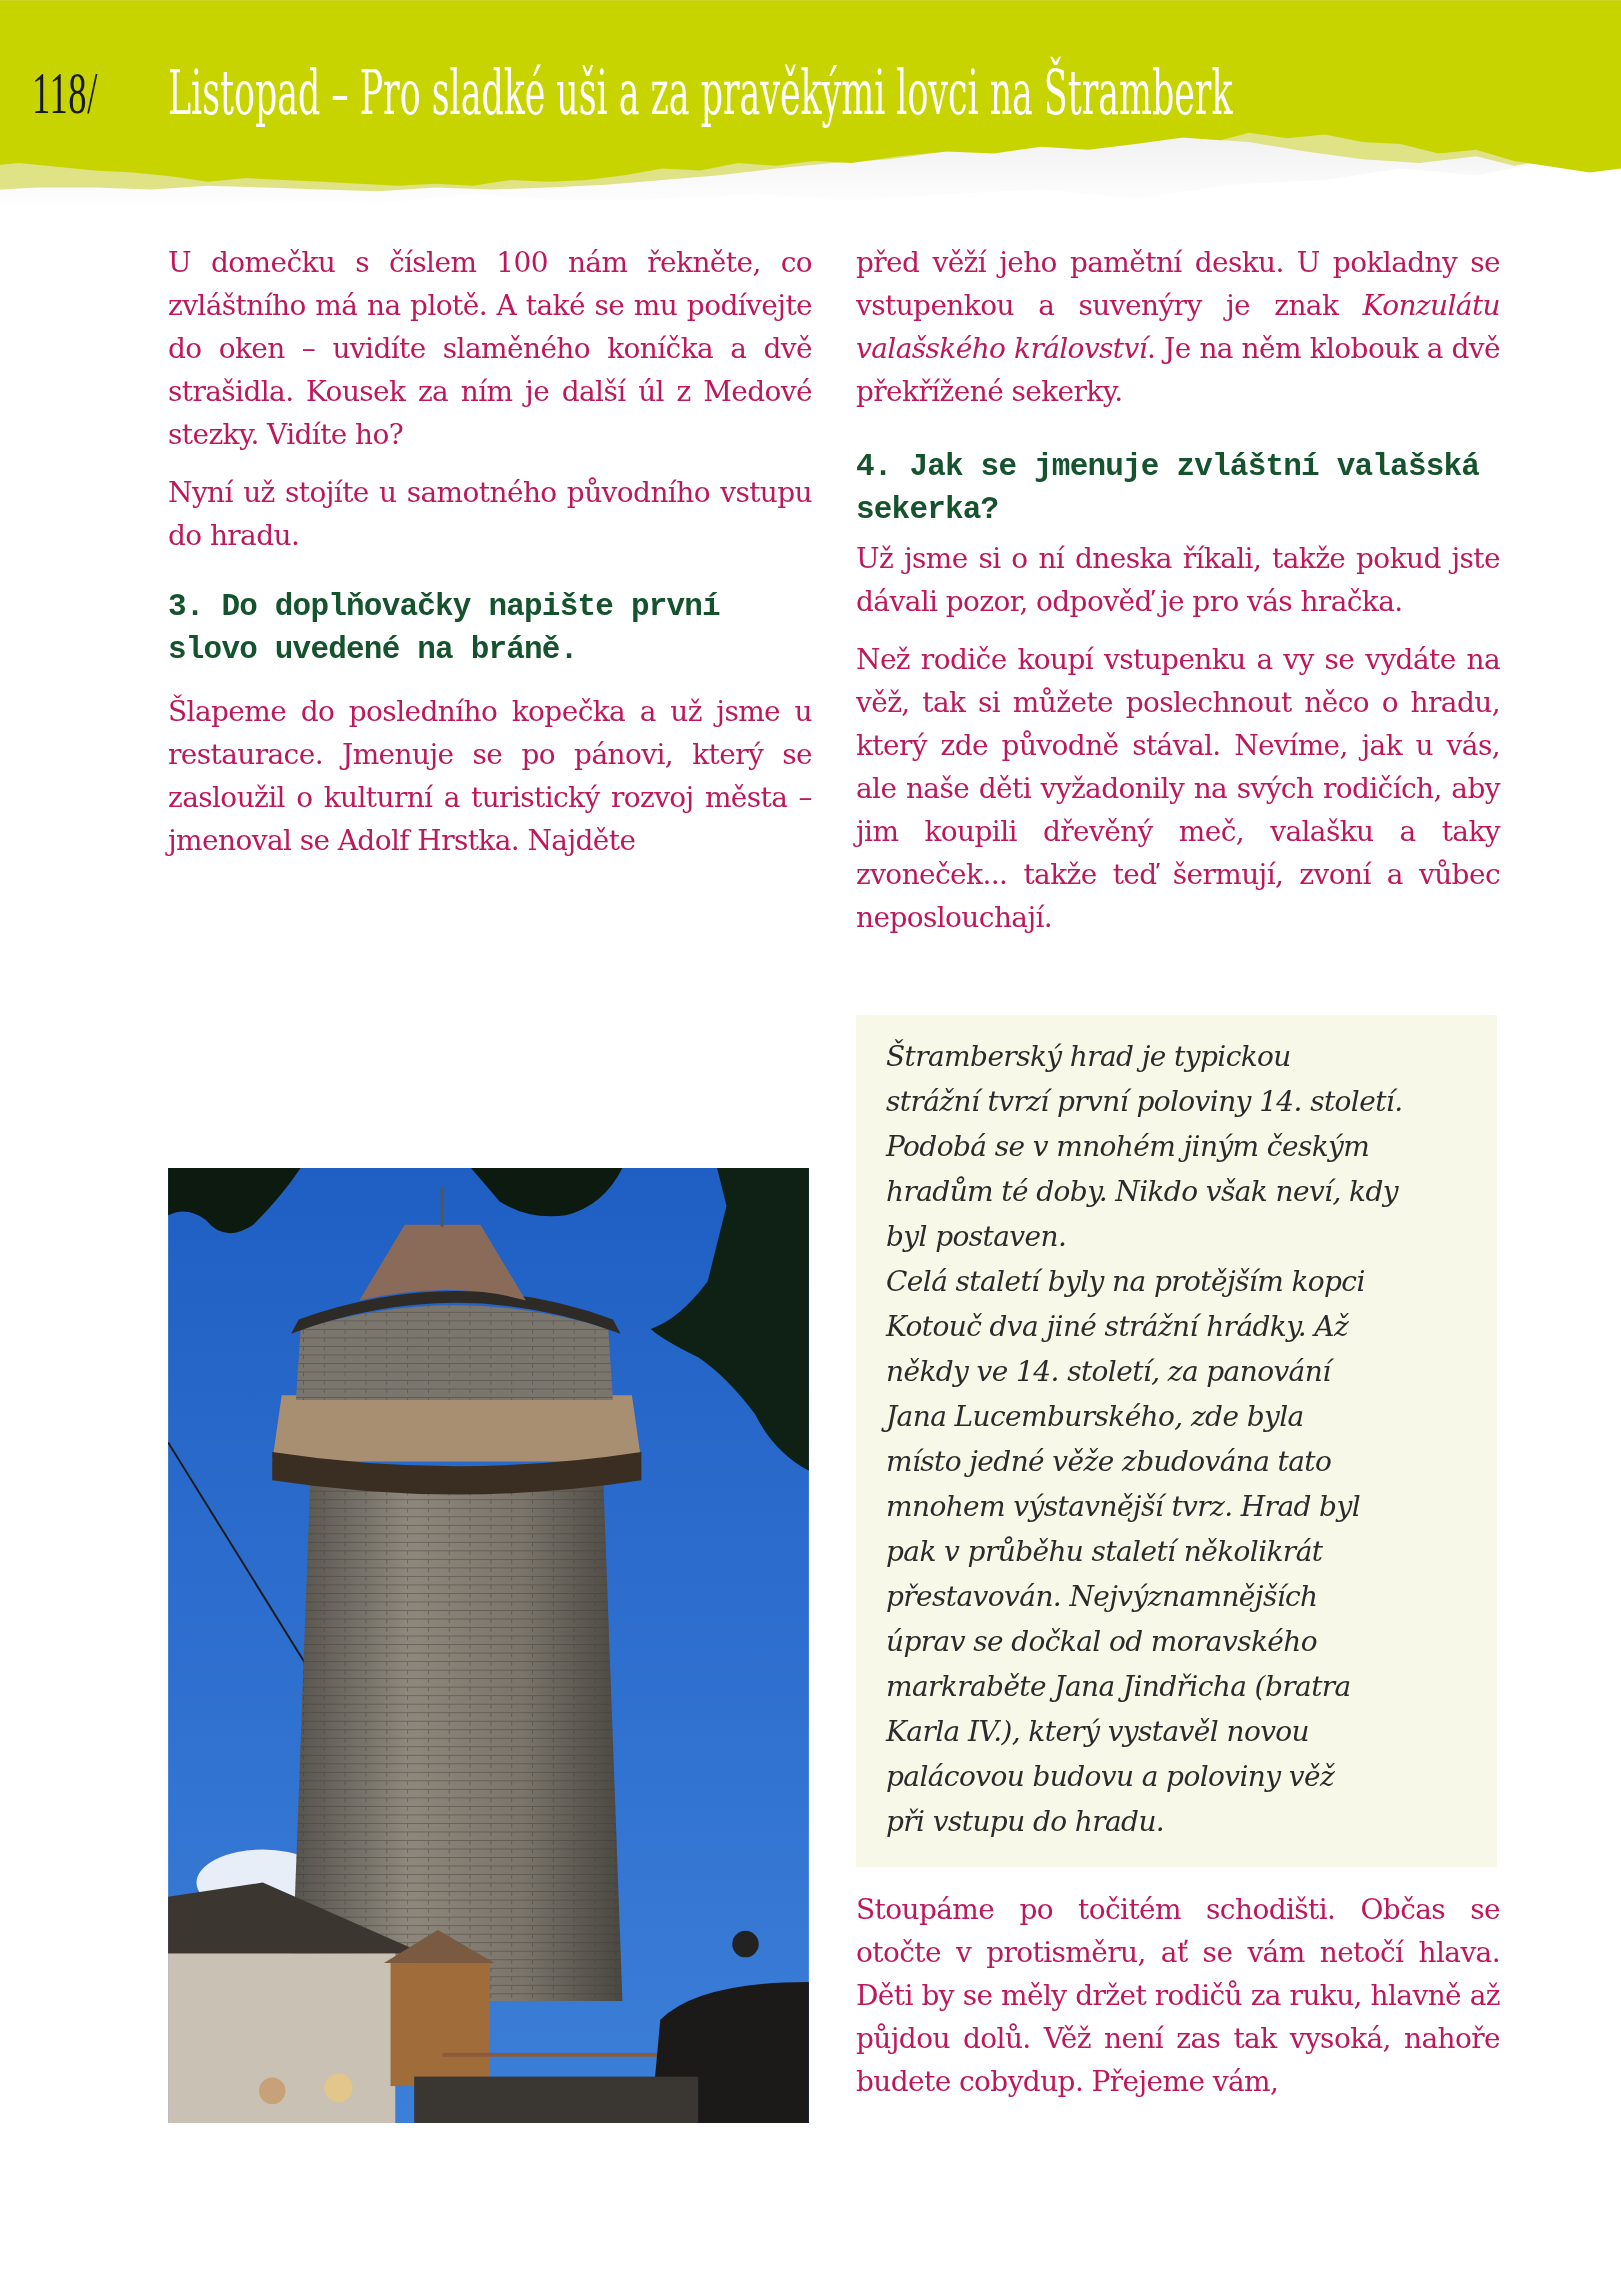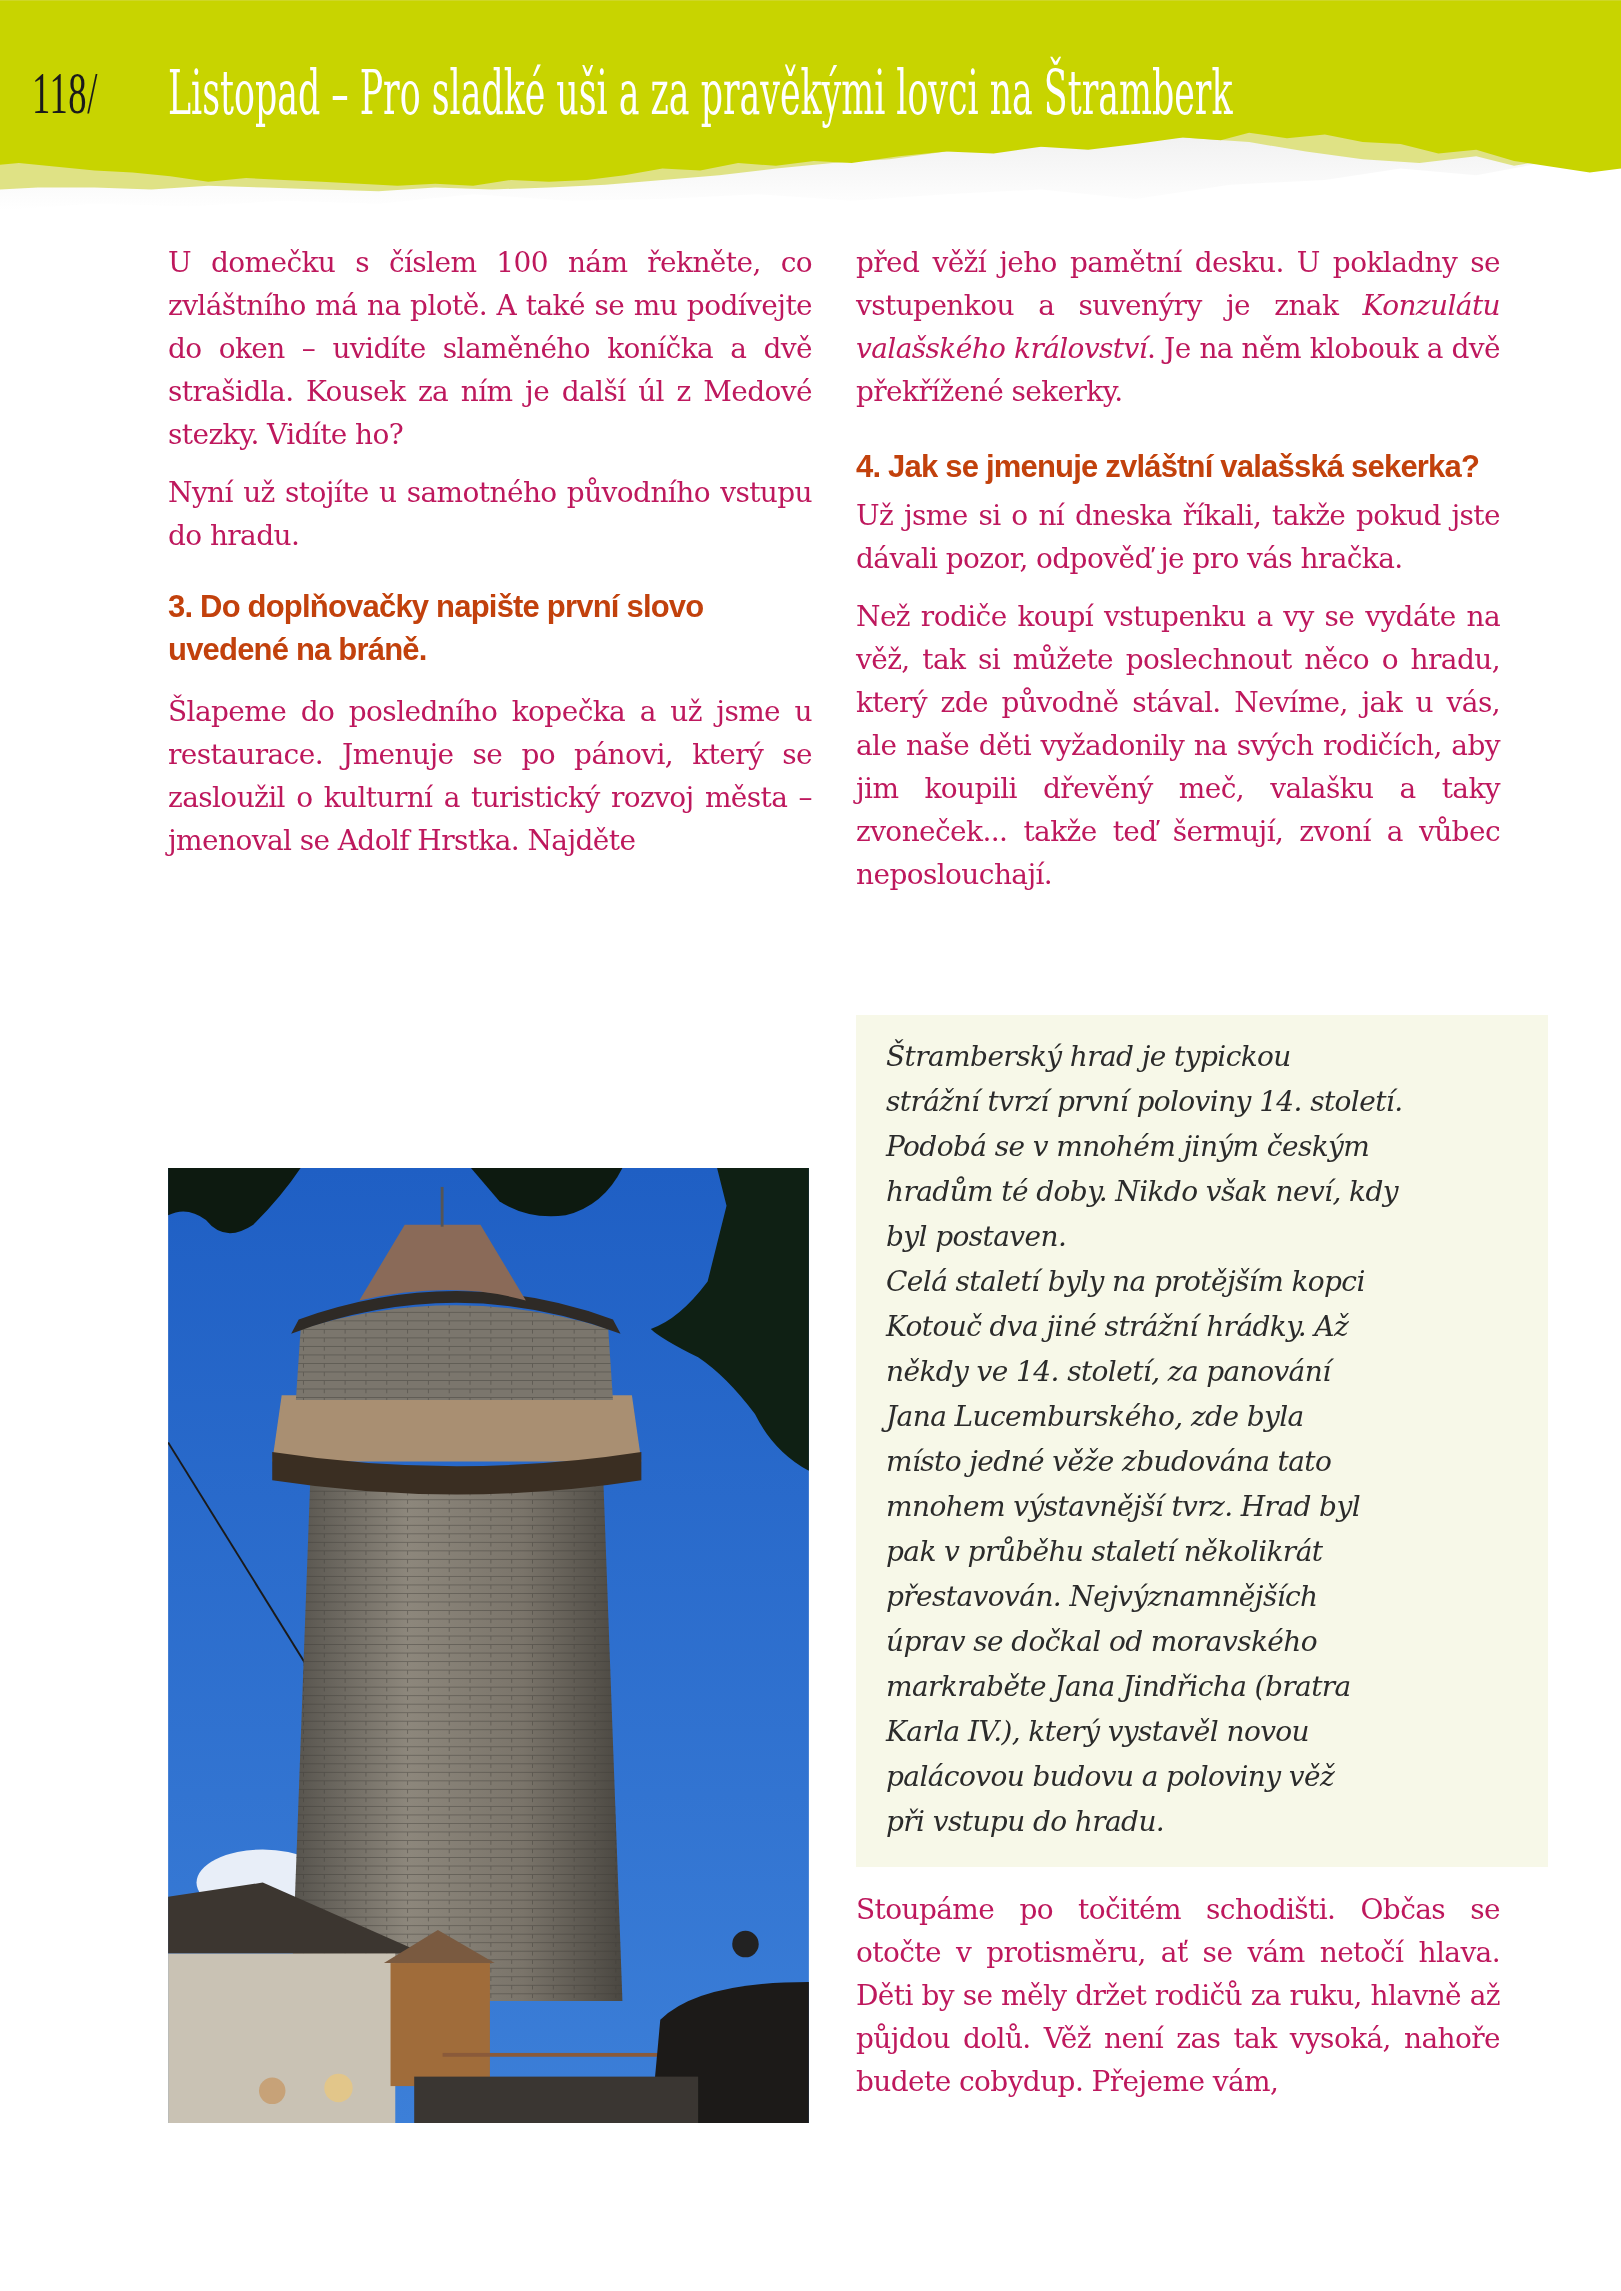--- a/index.html
+++ b/index.html
@@ -23,27 +23,27 @@
   .col { position: absolute; top: 241px; width: 644px; }
   .col-left { left: 168px; }
   .col-right { left: 856px; }
   p.body {
     margin: 0 0 15px 0; font-size: 28px; line-height: 43px;
     text-align: justify; font-family: "DejaVu Serif", serif; font-weight: normal;
     letter-spacing: -0.6px; color: #be185d;
   }
   p.body em { font-style: italic; }
   h3.q {
-    margin: 28px 0 19px 0; font-size: 31px; line-height: 43px; color: #c2410c;
-    font-family: Liberation Sans, sans-serif; font-weight: bold; letter-spacing: -0.8px;
+    margin: 28px 0 19px 0; font-size: 31px; line-height: 43px; color: #14532d;
+    font-family: Liberation Mono, monospace; font-weight: bold; letter-spacing: -0.8px;
   }
   .photo { position: absolute; left: 168px; top: 1168px; width: 641px; height: 955px; overflow: hidden; }
   .photo svg { display: block; }
   .callout {
-    position: absolute; left: 856px; top: 1015px; width: 692px; height: 852px;
+    position: absolute; left: 856px; top: 1015px; width: 641px; height: 852px;
     background: #f7f8e8; box-sizing: border-box; padding: 19px 28px 0 30px;
   }
   .callout p {
     margin: 0; font-size: 28px; line-height: 45px; font-style: italic;
     font-family: "DejaVu Serif", serif; color: #2b2b2b; letter-spacing: -0.6px;
   }
 </style>
 </head>
 <body>
 

